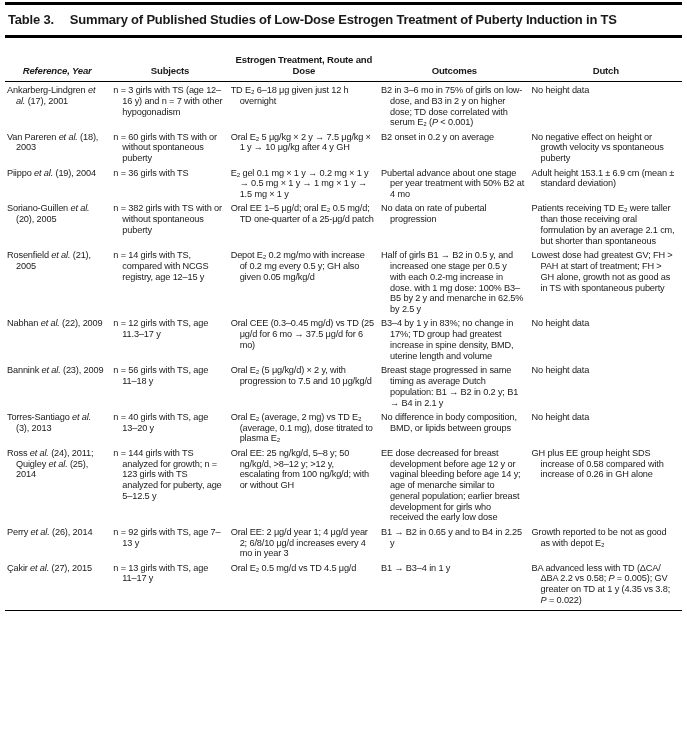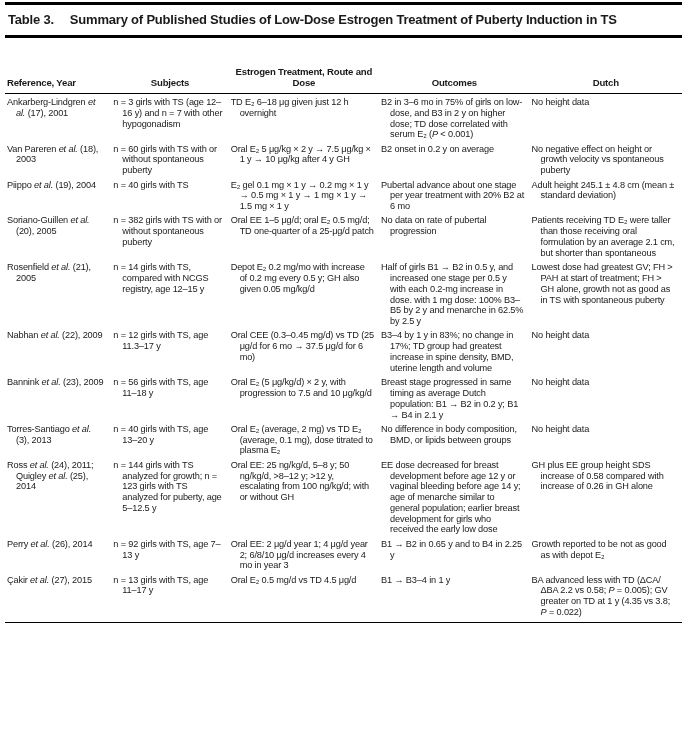--- a/index.html
+++ b/index.html
@@ -44,26 +44,27 @@
     font-size: 9.2px;
     line-height: 10.8px;
     letter-spacing: -0.15px;
   }
   table.studies th {
     font-weight: bold;
     font-size: 9.6px;
     line-height: 11px;
     text-align: center;
     vertical-align: bottom;
-    padding: 28px 4px 5px 4px;
+    padding: 16px 4px 5px 4px;
     letter-spacing: -0.2px;
   }
   table.studies th.col-reference {
-    text-align: left;
+    text-align: center;
     padding-left: 2px;
+    font-style: italic;
   }
   table.studies thead tr {
     border-bottom: 1.5px solid #000000;
   }
   table.studies td {
     vertical-align: top;
     padding: 2.5px 5px 1px 2px;
     
     text-indent: -9px;
     padding-left: 11px;
@@ -116,24 +117,24 @@
   </tr>
         <tr>
     <td>Van Pareren <i>et al.</i> (18), 2003</td>
     <td>n = 60 girls with TS with or without spontaneous puberty</td>
     <td>Oral E₂ 5 μg/kg × 2 y → 7.5 μg/kg × 1 y → 10 μg/kg after 4 y GH</td>
     <td>B2 onset in 0.2 y on average</td>
     <td>No negative effect on height or growth velocity vs spontaneous puberty</td>
   </tr>
         <tr>
     <td>Piippo <i>et al.</i> (19), 2004</td>
-    <td>n = 40 girls with TS</td>
+    <td>n = 36 girls with TS</td>
     <td>E₂ gel 0.1 mg × 1 y → 0.2 mg × 1 y → 0.5 mg × 1 y → 1 mg × 1 y → 1.5 mg × 1 y</td>
-    <td>Pubertal advance about one stage per year treatment with 20% B2 at 6 mo</td>
-    <td>Adult height 245.1 ± 4.8 cm (mean ± standard deviation)</td>
+    <td>Pubertal advance about one stage per year treatment with 50% B2 at 4 mo</td>
+    <td>Adult height 153.1 ± 6.9 cm (mean ± standard deviation)</td>
   </tr>
         <tr>
     <td>Soriano-Guillen <i>et al.</i> (20), 2005</td>
     <td>n = 382 girls with TS with or without spontaneous puberty</td>
     <td>Oral EE 1–5 μg/d; oral E₂ 0.5 mg/d; TD one-quarter of a 25-μg/d patch</td>
     <td>No data on rate of pubertal progression</td>
     <td>Patients receiving TD E₂ were taller than those receiving oral formulation by an average 2.1 cm, but shorter than spontaneous</td>
   </tr>
         <tr>
     <td>Rosenfield <i>et al.</i> (21), 2005</td>

